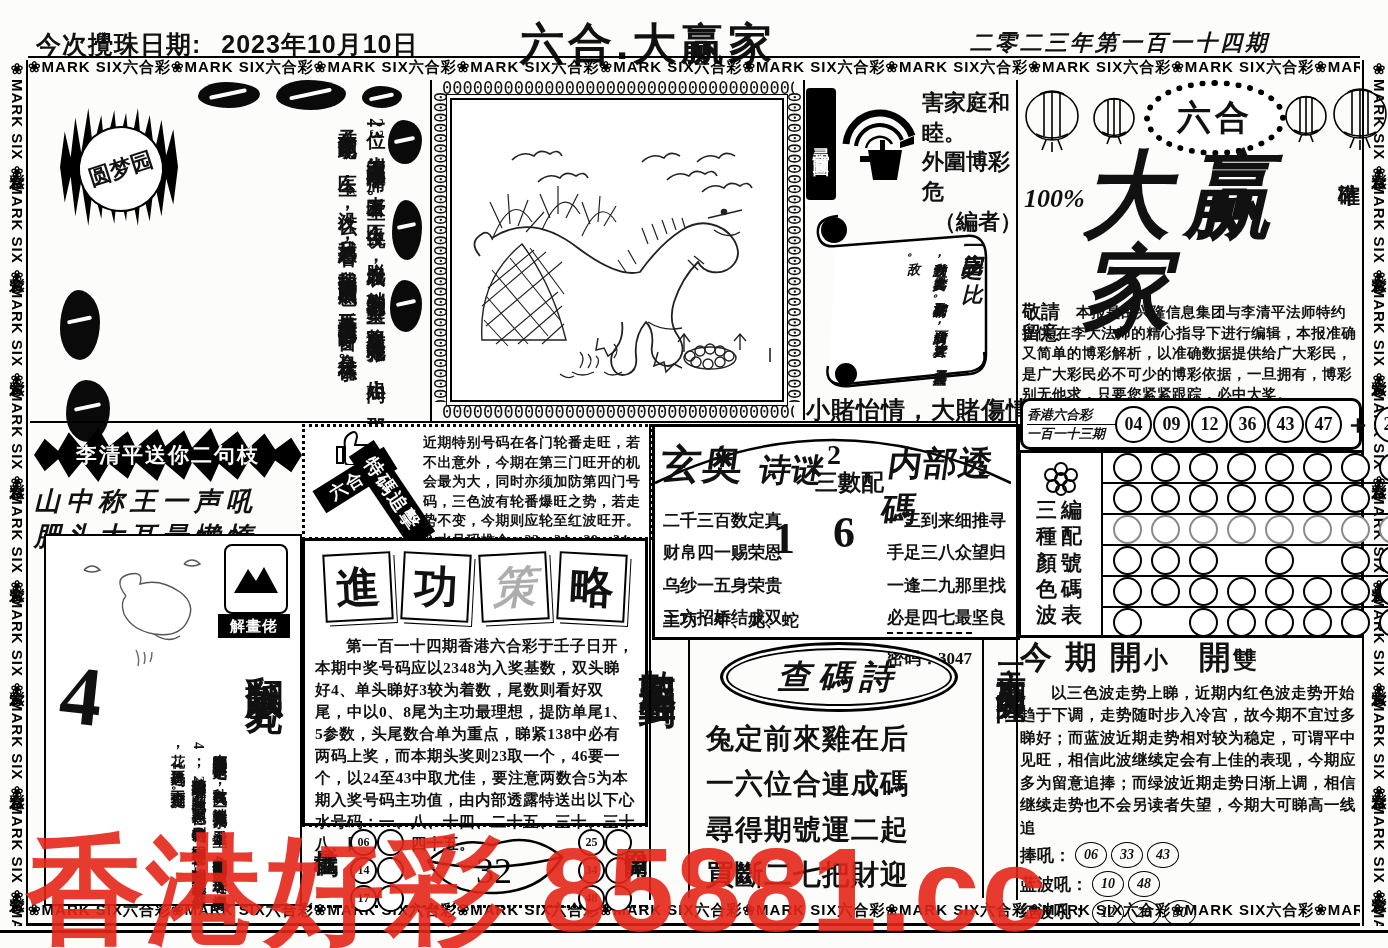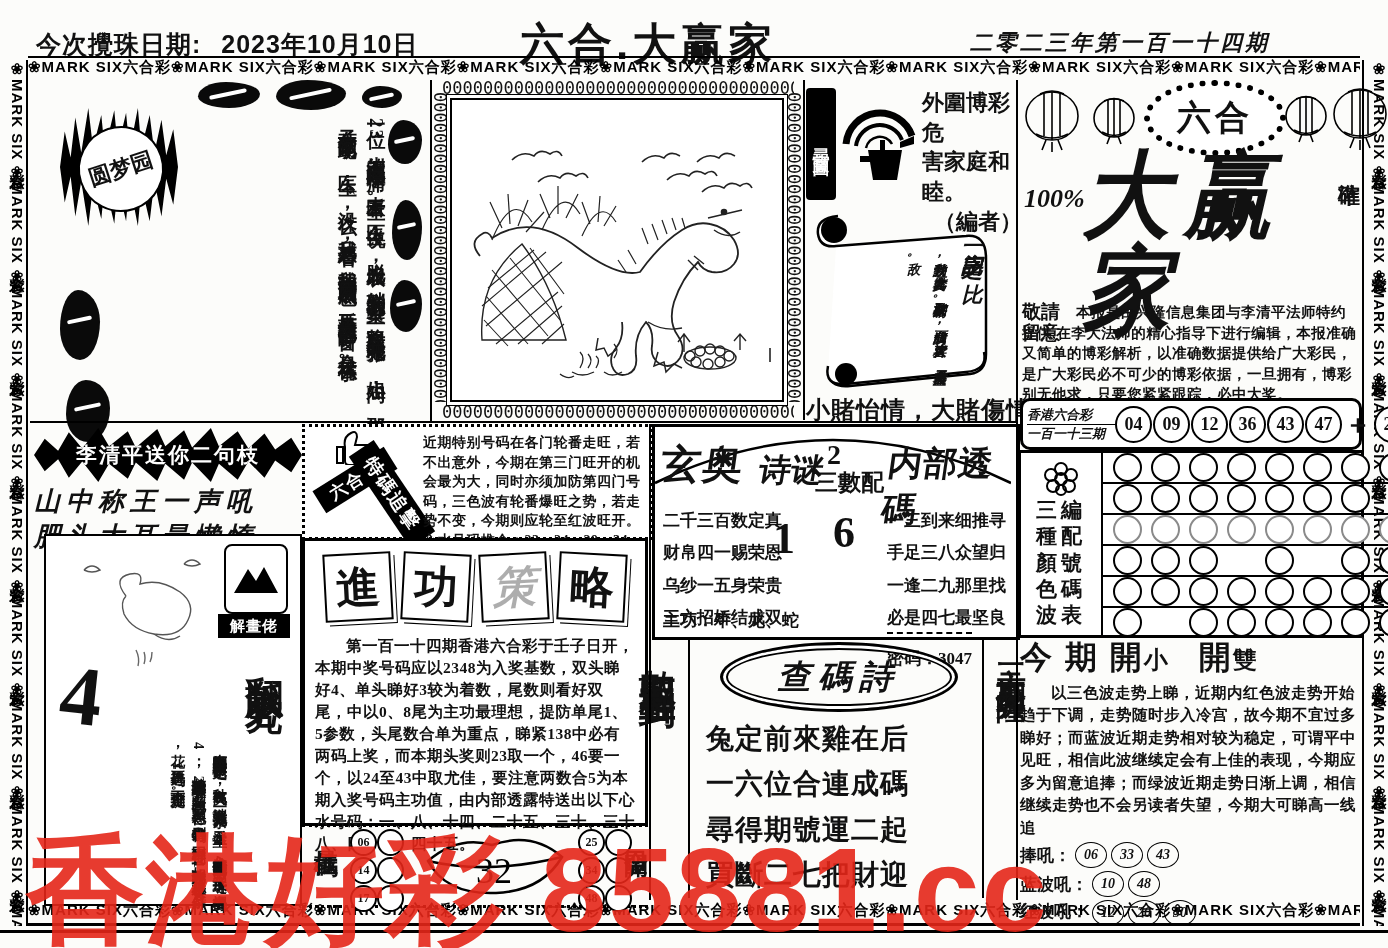--- a/index.html
+++ b/index.html
@@ -180,22 +180,22 @@
       <g fill="none" stroke="#000">
         <path d="M6 52 a34 34 0 0 1 66 -8" stroke-width="7"></path>
         <path d="M16 54 a24 24 0 0 1 46 -6" stroke-width="4"></path>
         <path d="M26 56 a14 14 0 0 1 26 -4" stroke-width="2.5"></path>
       </g>
       <path d="M28 58 h34 l-5 30 h-24 Z" fill="#000"></path>
       <path d="M20 64 h14 v6 h-14 Z M60 50 l14 -6 v8 l-14 4 Z" fill="#000"></path>
       <rect x="40" y="48" width="5" height="14" fill="#000"></rect>
     </svg>
     <div class="abs sans b" style="left:116px;top:6px;width:100px;font-size:22px;line-height:1.35;">
+      <div>害家庭和睦。</div>
       <div>外圍博彩危</div>
-      <div>害家庭和睦。</div>
       <div style="text-align:right;">（編者）</div>
     </div>
   </div>
 
   <div class="abs" style="left:808px;top:208px;width:206px;height:186px;">
     <svg class="abs" style="left:0;top:0;" width="206" height="186" viewBox="0 0 206 186">
       <path d="M30 8 q-22 2 -20 18 q2 14 18 12 l130 -10 q20 -2 20 22 l0 96 q0 18 -16 20 l-120 12 q-20 2 -22 -14" fill="#fff" stroke="#000" stroke-width="2.5"></path>
       <circle cx="26" cy="22" r="13" fill="#000"></circle>
       <path d="M20 158 q-4 20 18 18 l120 -12 q22 -2 18 -20" fill="#fff" stroke="#000" stroke-width="2.5"></path>
       <circle cx="38" cy="166" r="11" fill="#000"></circle>

